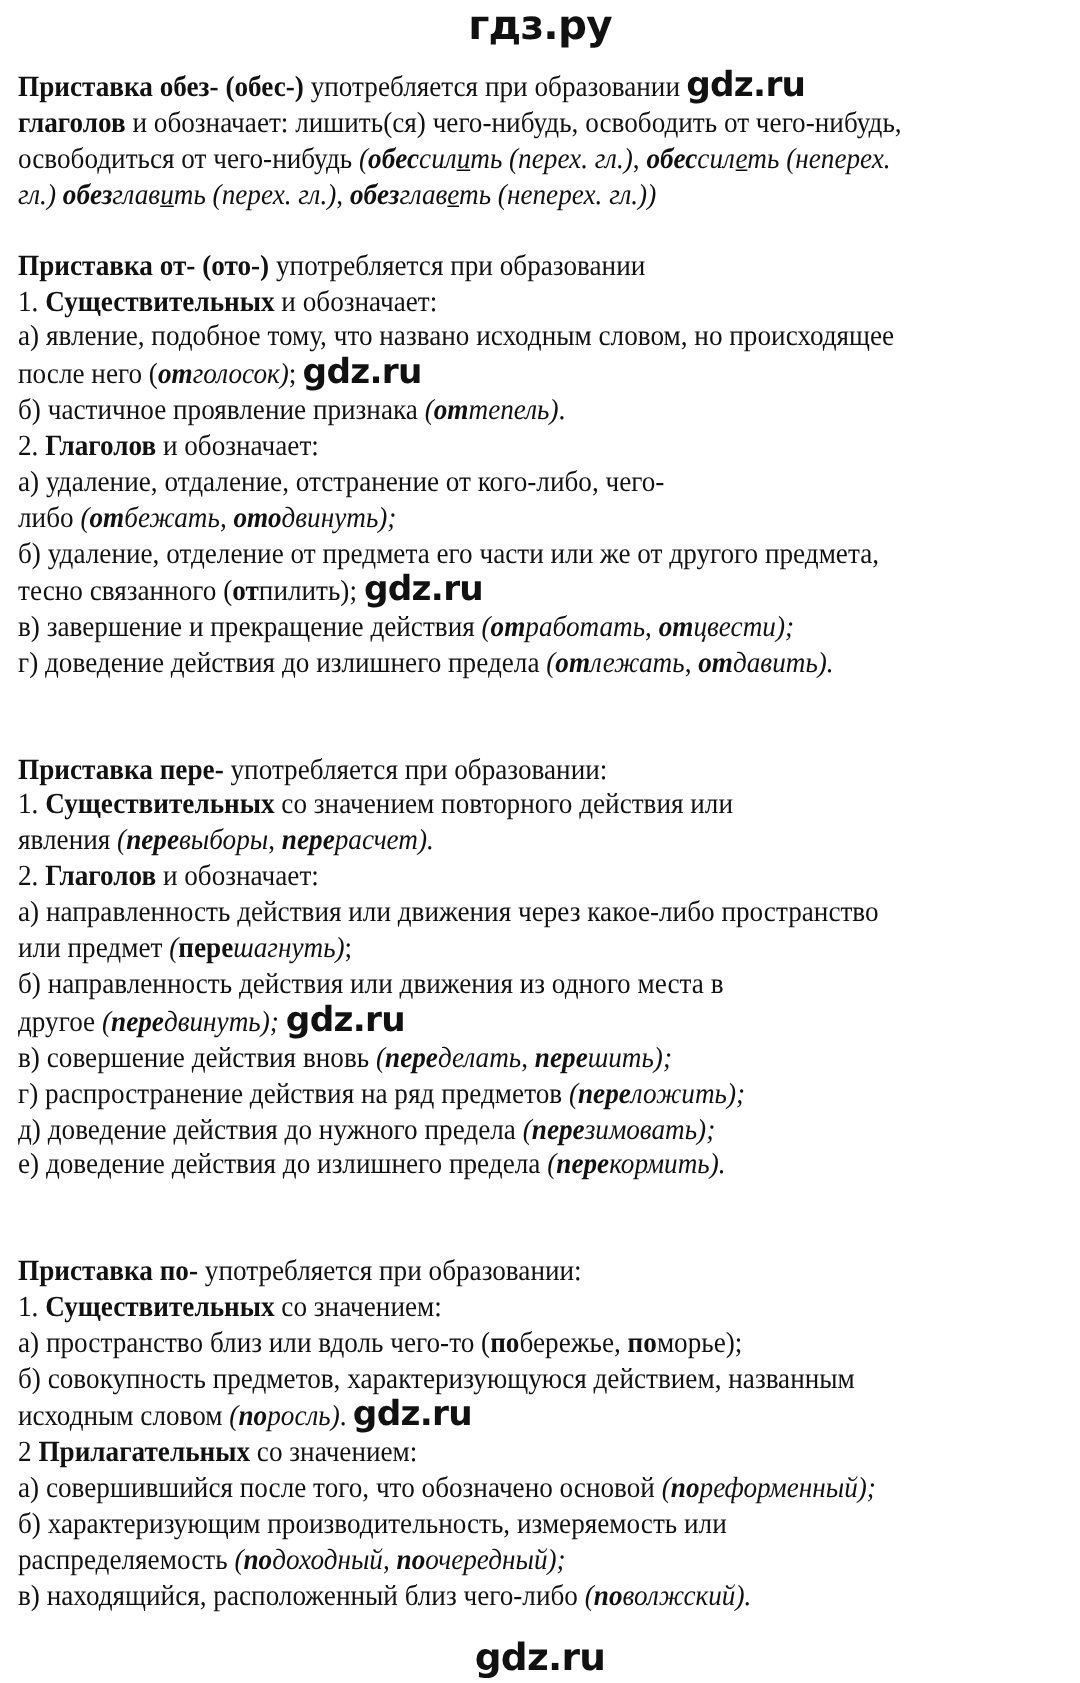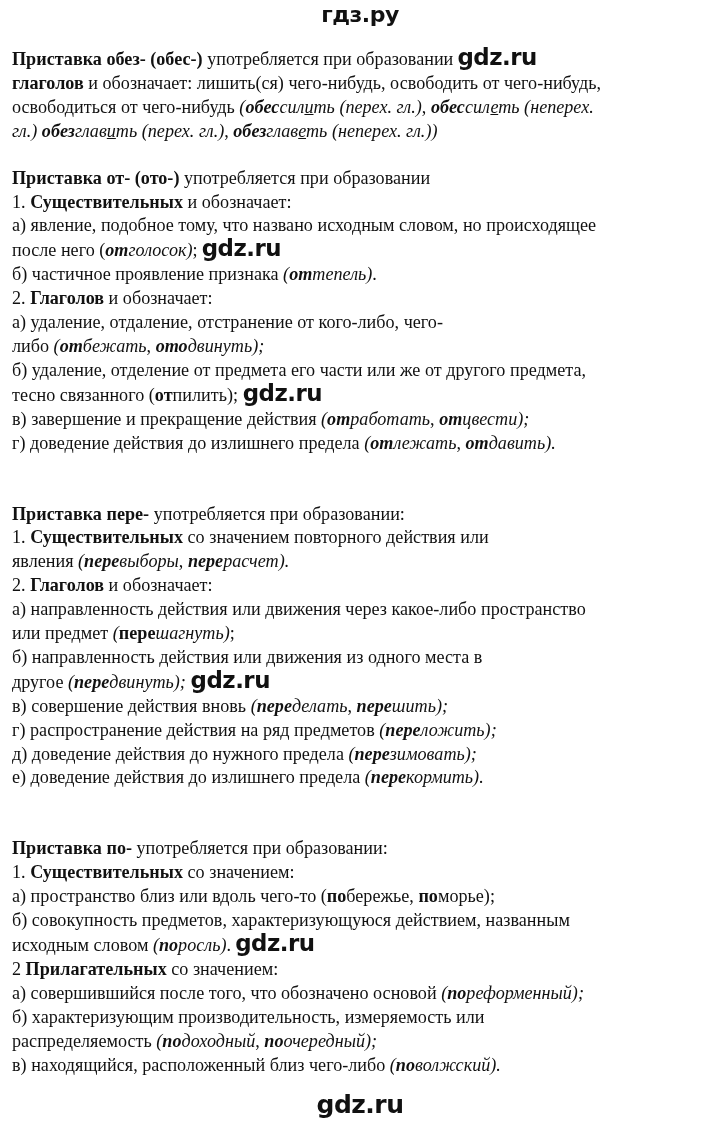--- a/index.html
+++ b/index.html
@@ -15,21 +15,21 @@
       color: #111111;
     }
     .site-header {
       position: absolute;
       top: 2px;
       left: 0;
       width: 720px;
       text-align: center;
       font-family: "DejaVu Sans", sans-serif;
       font-weight: bold;
-      font-size: 22px;
+      font-size: 27px;
       letter-spacing: -0.5px;
       color: #111;
     }
     .site-footer {
       position: absolute;
       top: 1090px;
       left: 0;
       width: 720px;
       text-align: center;
       font-family: "DejaVu Sans", sans-serif;

